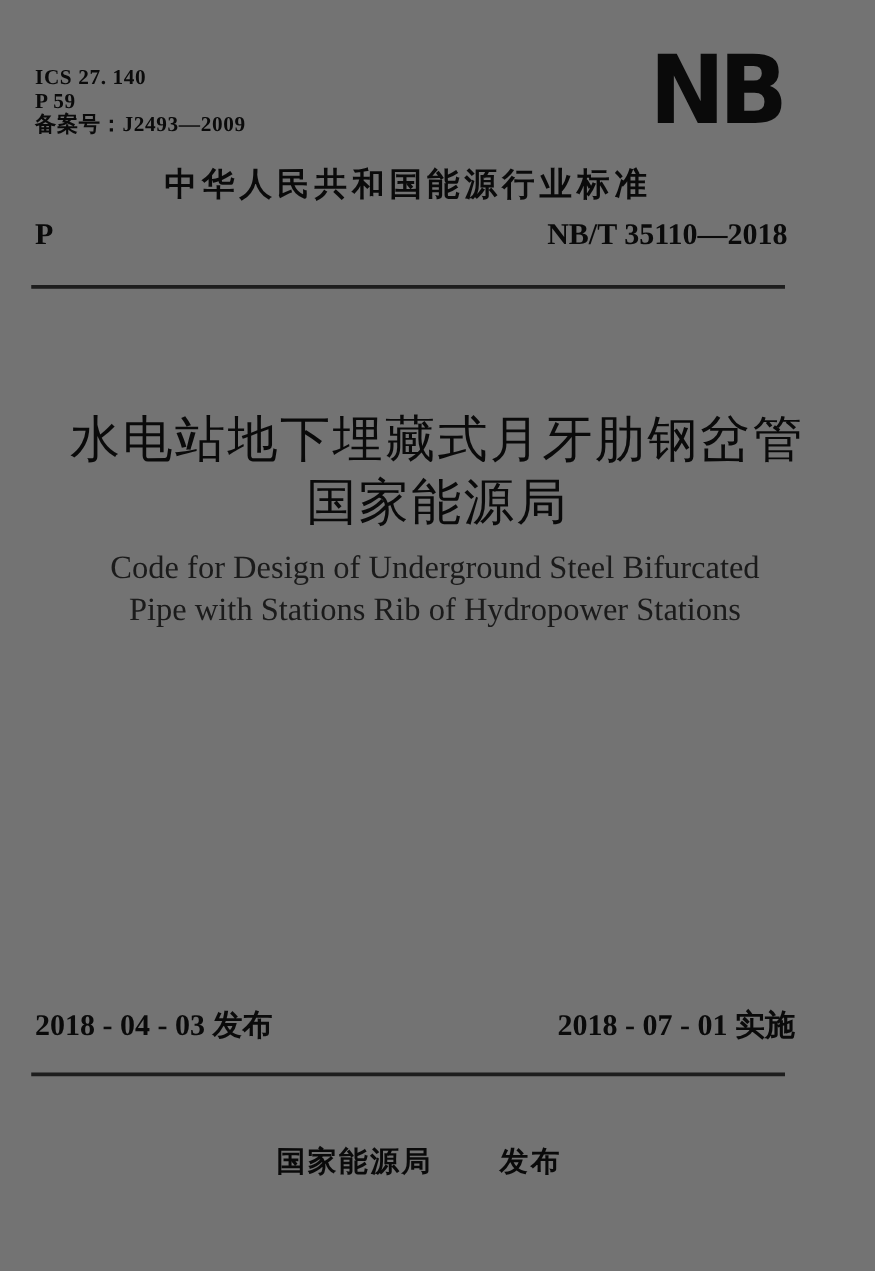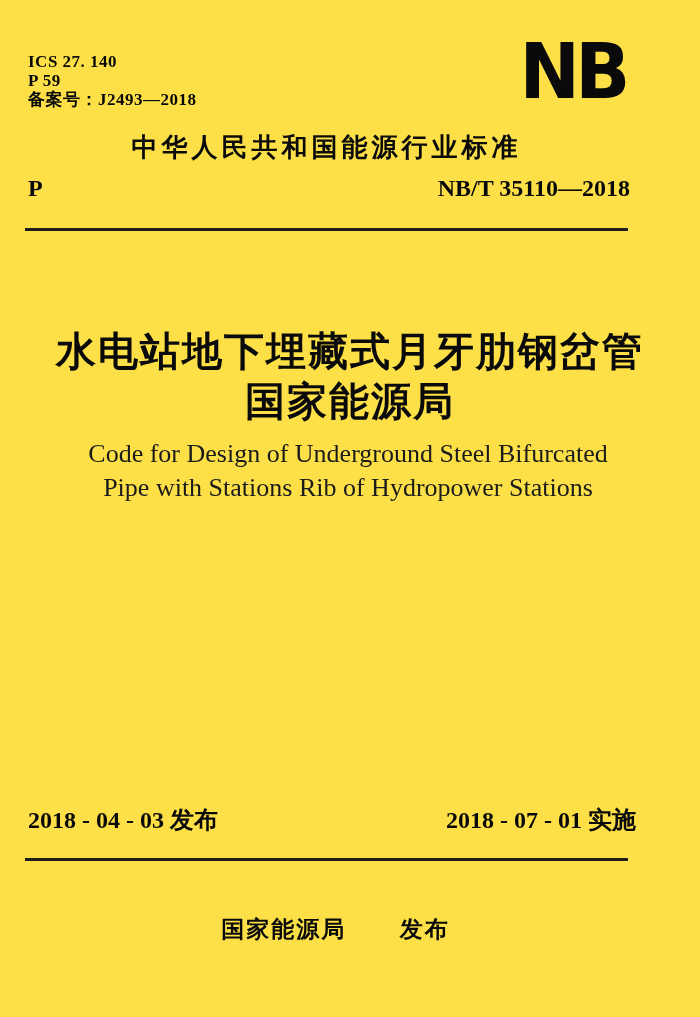--- a/index.html
+++ b/index.html
@@ -5,21 +5,21 @@
   html, body {
     margin: 0;
     padding: 0;
     background: #e8e8e8;
   }
   .page {
     position: relative;
     width: 700px;
     height: 1017px;
     margin: 0 auto;
-    background: #fde047;
+    background: #737373;
     color: #0a0a0a;
     overflow: hidden;
   }
 
   
   .meta {
     position: absolute;
     left: 28px;
     top: 52px;
     font-family: "Liberation Serif", "DejaVu Serif", serif;
@@ -84,21 +84,21 @@
   .rule-bottom { top: 858px; }
 
   
   .title-cn {
     position: absolute;
     top: 327px;
     left: 0;
     width: 700px;
     text-align: center;
     font-family: "Liberation Serif", "DejaVu Serif", serif;
-    font-weight: bold;
+    font-weight: normal;
     font-size: 40px;
     line-height: 50px;
     letter-spacing: 2px;
     white-space: nowrap;
   }
 
   
   .title-en {
     position: absolute;
     top: 437px;
@@ -145,21 +145,21 @@
   .publisher-row .publisher-name { margin-right: 45px; margin-left: 18px; }
 </style>
 </head>
 <body>
 
 <div class="page">
 
   <div class="meta">
     <div>ICS 27. 140</div>
     <div>P 59</div>
-    <div>备案号：J2493—2018</div>
+    <div>备案号：J2493—2009</div>
   </div>
 
   <div class="logo">NB</div>
 
   <div class="std-type">中华人民共和国能源行业标准</div>
 
   <div class="num-row">
     <span>P</span>
     <span>NB/T 35110—2018</span>
   </div>

